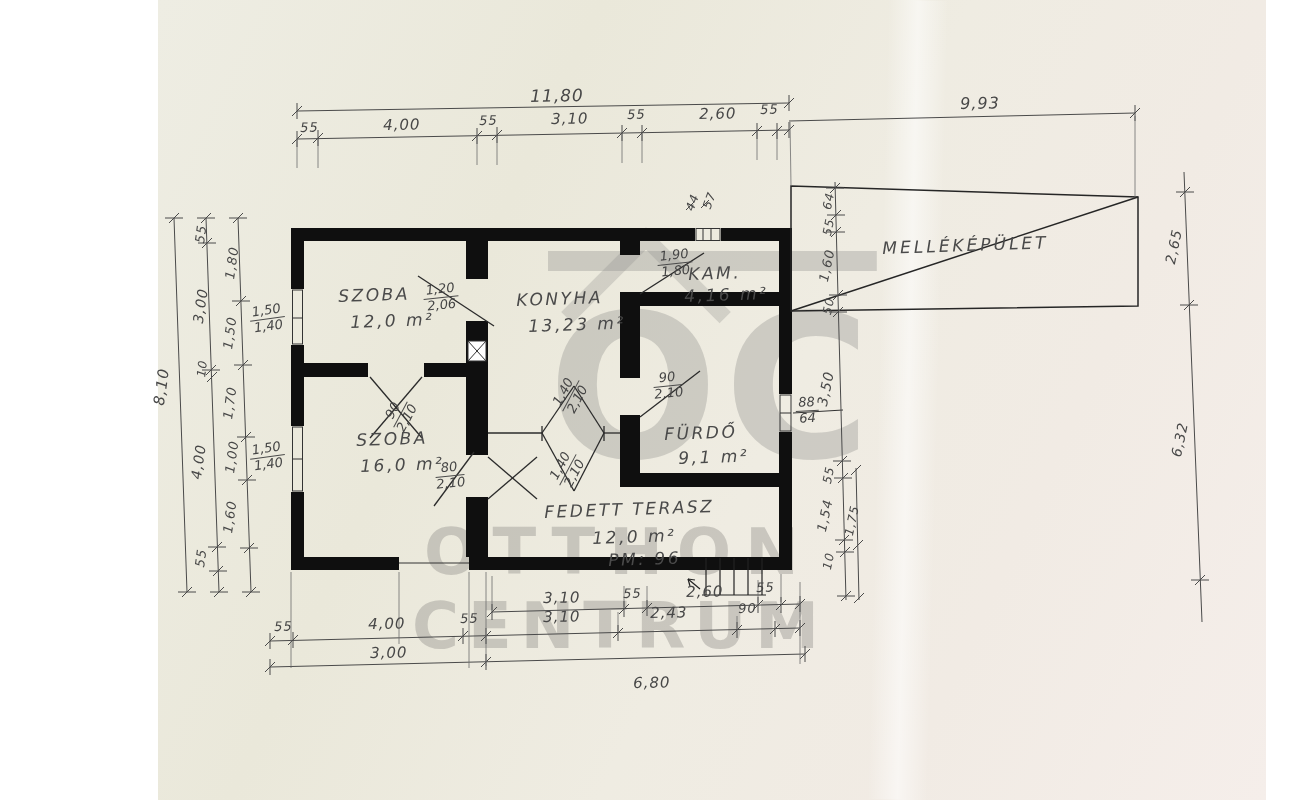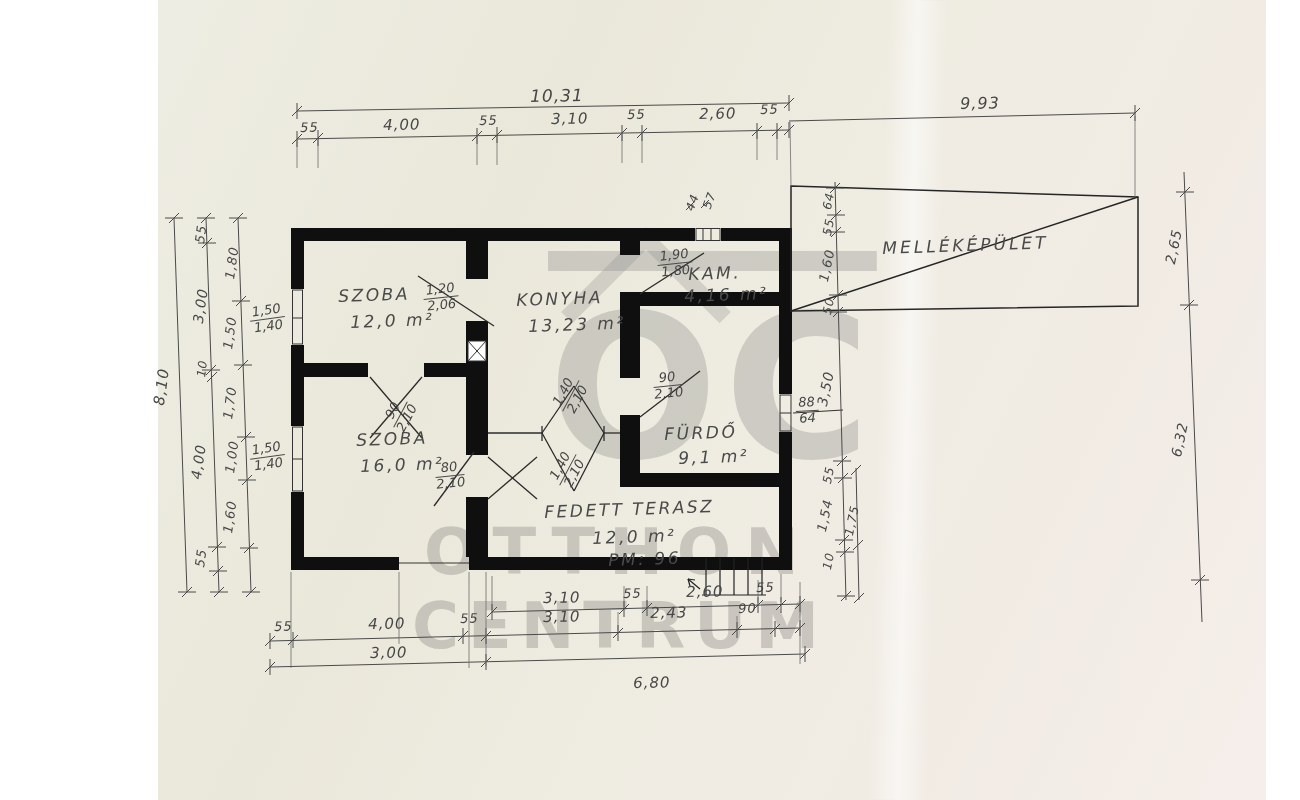--- a/index.html
+++ b/index.html
@@ -286,21 +286,21 @@
         <line x1="624" y1="586" x2="624" y2="607"></line>
       <line x1="647" y1="586" x2="647" y2="607"></line>
         <line x1="758" y1="580" x2="758" y2="603"></line>
       <line x1="781" y1="574" x2="781" y2="602"></line>
         <line x1="800" y1="582" x2="800" y2="664"></line>
       <line x1="618" y1="612" x2="618" y2="631"></line>
         <line x1="737" y1="616" x2="737" y2="628"></line>
     </g>
   </svg>
 
-  <span class="lbl s17" style="left:530px;top:86px">10,31</span>
+  <span class="lbl s17" style="left:530px;top:86px">11,80</span>
   <span class="lbl s13" style="left:300px;top:120px">55</span>
   <span class="lbl s15" style="left:383px;top:116px">4,00</span>
   <span class="lbl s13" style="left:479px;top:113px">55</span>
   <span class="lbl s15" style="left:551px;top:110px">3,10</span>
   <span class="lbl s13" style="left:627px;top:107px">55</span>
   <span class="lbl s15" style="left:699px;top:105px">2,60</span>
   <span class="lbl s13" style="left:760px;top:102px">55</span>
   <span class="lbl s16" style="left:960px;top:94px">9,93</span>
 
   <span class="lbl s15 r82" style="left:150px;top:404px">8,10</span>

